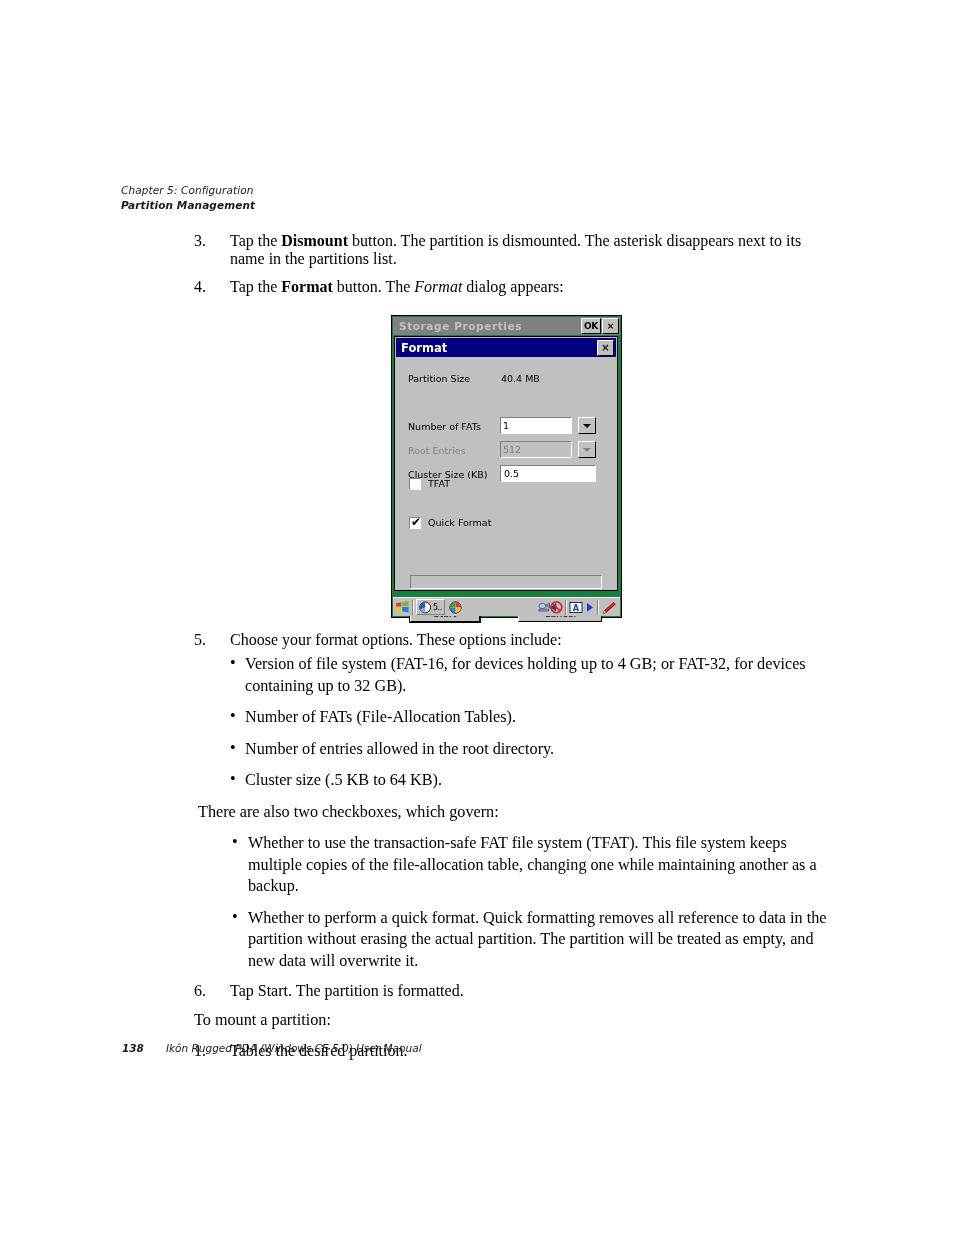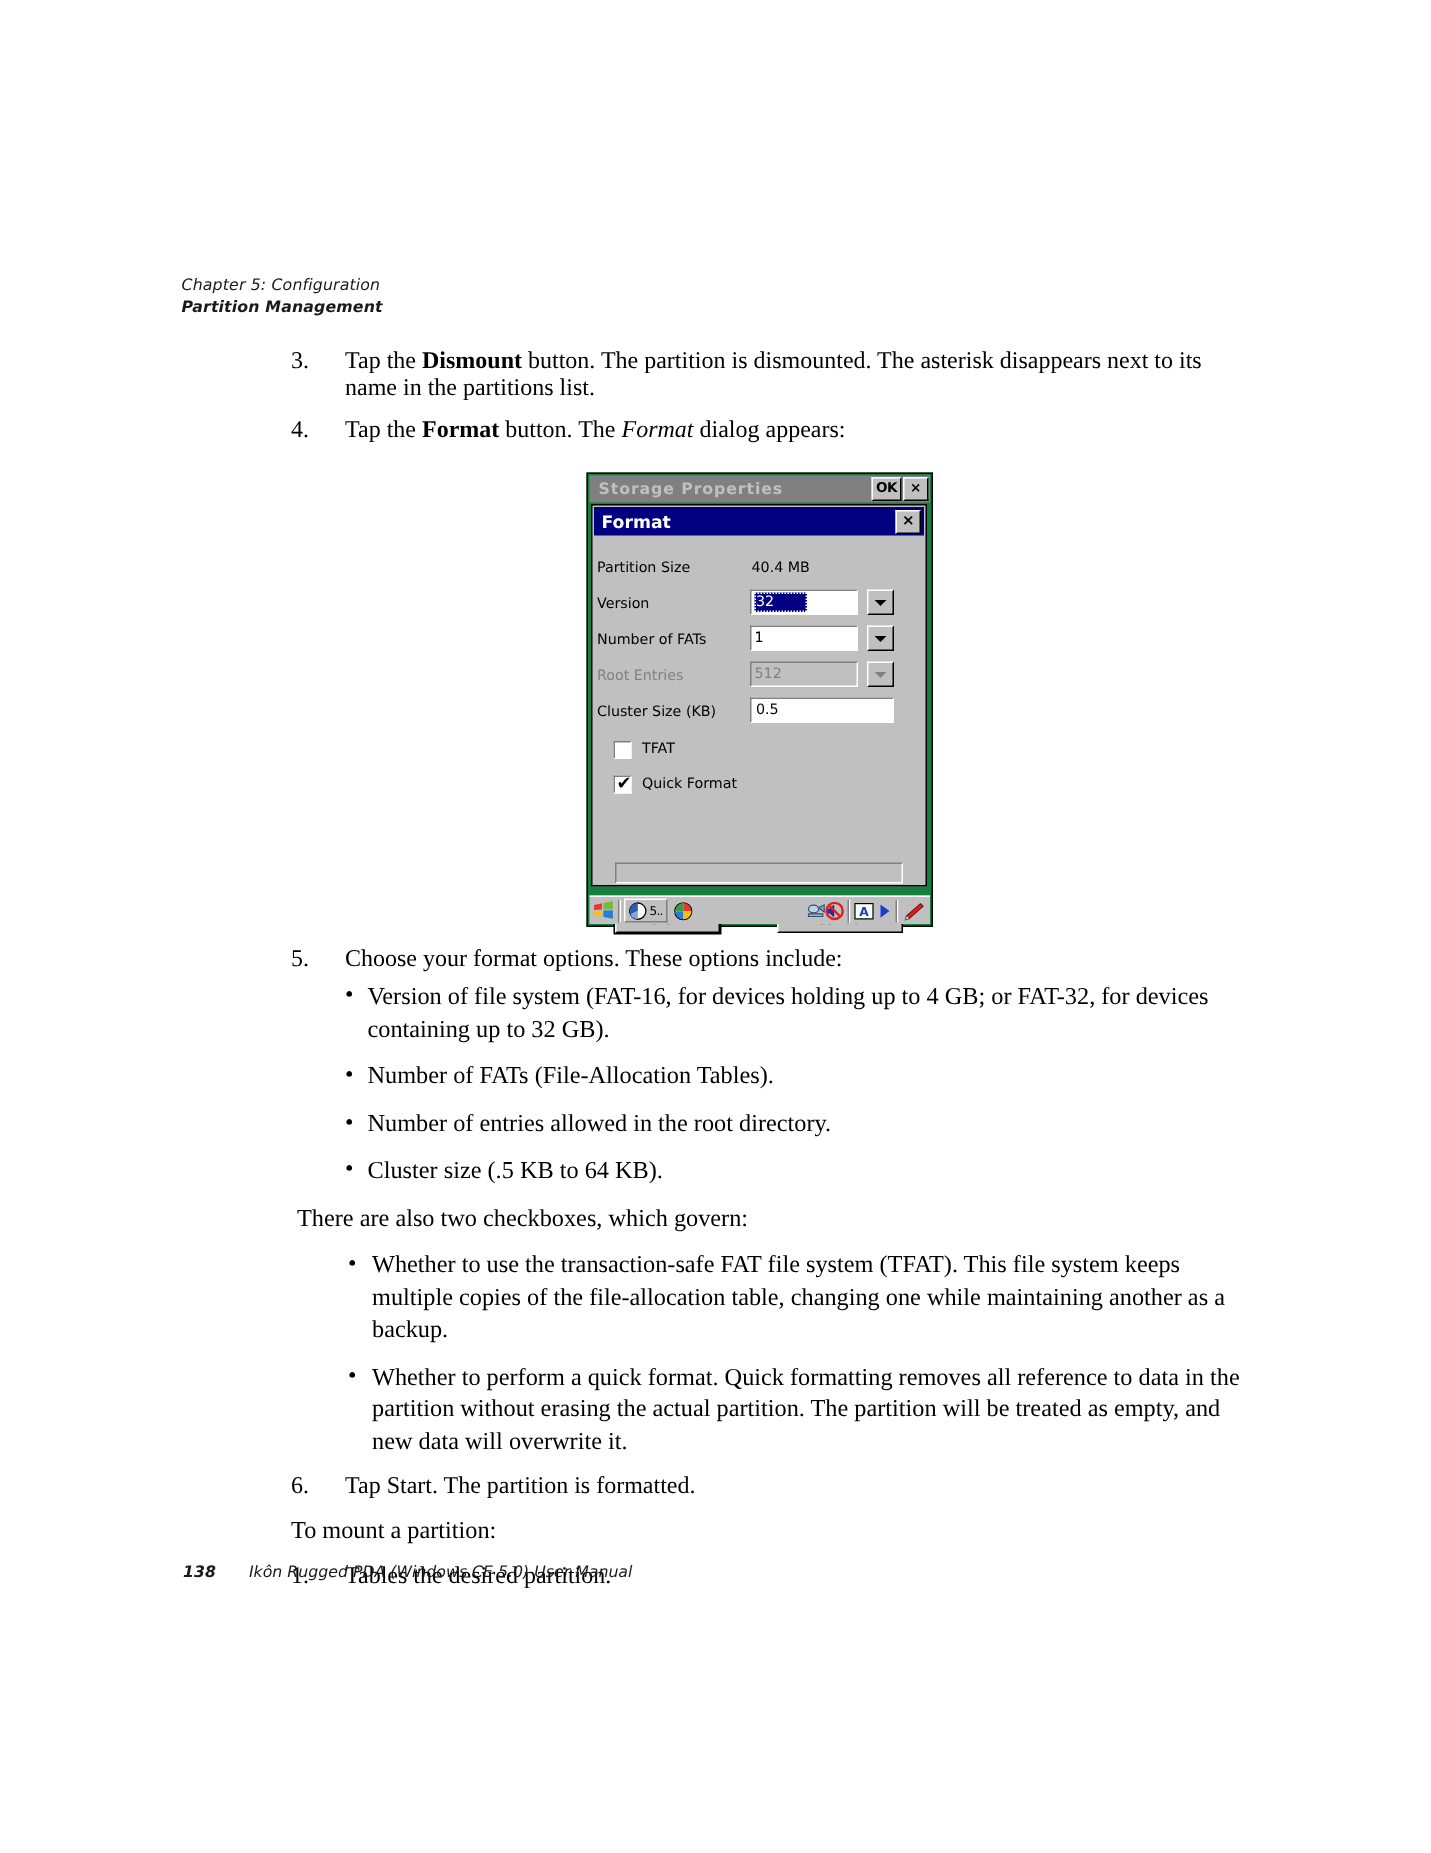--- a/index.html
+++ b/index.html
@@ -195,21 +195,21 @@
   }
 
   .field-row {
     position: absolute;
     left: 0;
     width: 220px;
     height: 22px;
   }
   .field-label {
     position: absolute;
-    left: 2px;
+    left: 12px;
     top: 4px;
     font-size: 9.5px;
     white-space: nowrap;
   }
   .field-label.dim { color: #808080; }
   .field-value-static {
     position: absolute;
     left: 105px;
     top: 4px;
     font-size: 9.5px;
@@ -414,29 +414,20 @@
         <div class="fmt-close">×</div>
       </div>
 
       <div class="fmt-body">
 
         <div class="field-row" style="top:12px;">
           <span class="field-label">Partition Size</span>
           <span class="field-value-static">40.4 MB</span>
         </div>
 
-        <div class="field-row" style="top:36px;">
-          <span class="field-label">Version</span>
-          <div class="combo sel">
-            <span class="txt">32</span>
-          </div>
-          <div class="combo-arrow">
-              <span class="tri"></span>
-            </div>
-        </div>
 
         <div class="field-row" style="top:60px;">
           <span class="field-label">Number of FATs</span>
           <div class="combo">
             <span class="txt">1</span>
           </div>
           <div class="combo-arrow">
               <span class="tri"></span>
             </div>
         </div>
@@ -451,21 +442,21 @@
             </div>
         </div>
 
         <div class="field-row" style="top:108px;">
           <span class="field-label">Cluster Size (KB)</span>
           <div class="textbox">
             <span class="txt">0.5</span>
           </div>
         </div>
 
-        <div class="check-row" style="top:136px;">
+        <div class="check-row" style="top:120px;">
           <div class="checkbox">
             <span class="tick"></span>
           </div>
           <span class="check-label">TFAT</span>
         </div>
 
         <div class="check-row" style="top:159px;">
           <div class="checkbox">
             <span class="tick">✔</span>
           </div>

